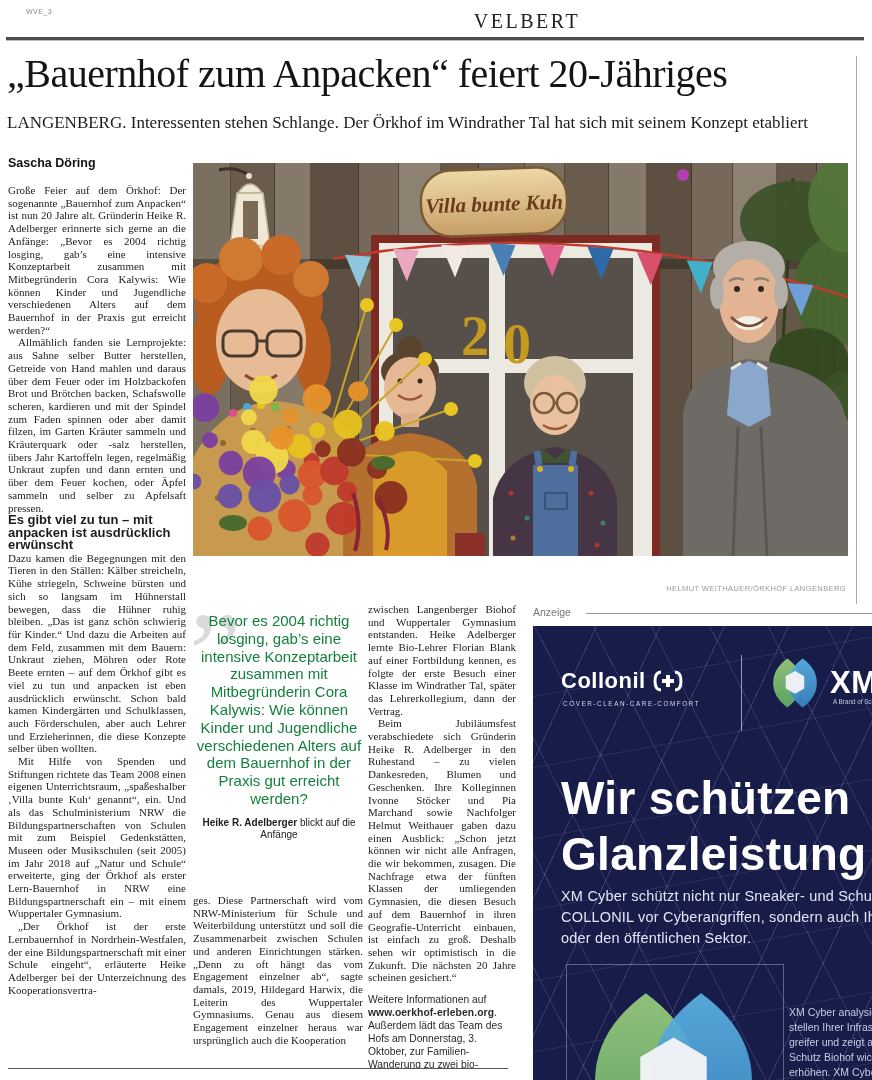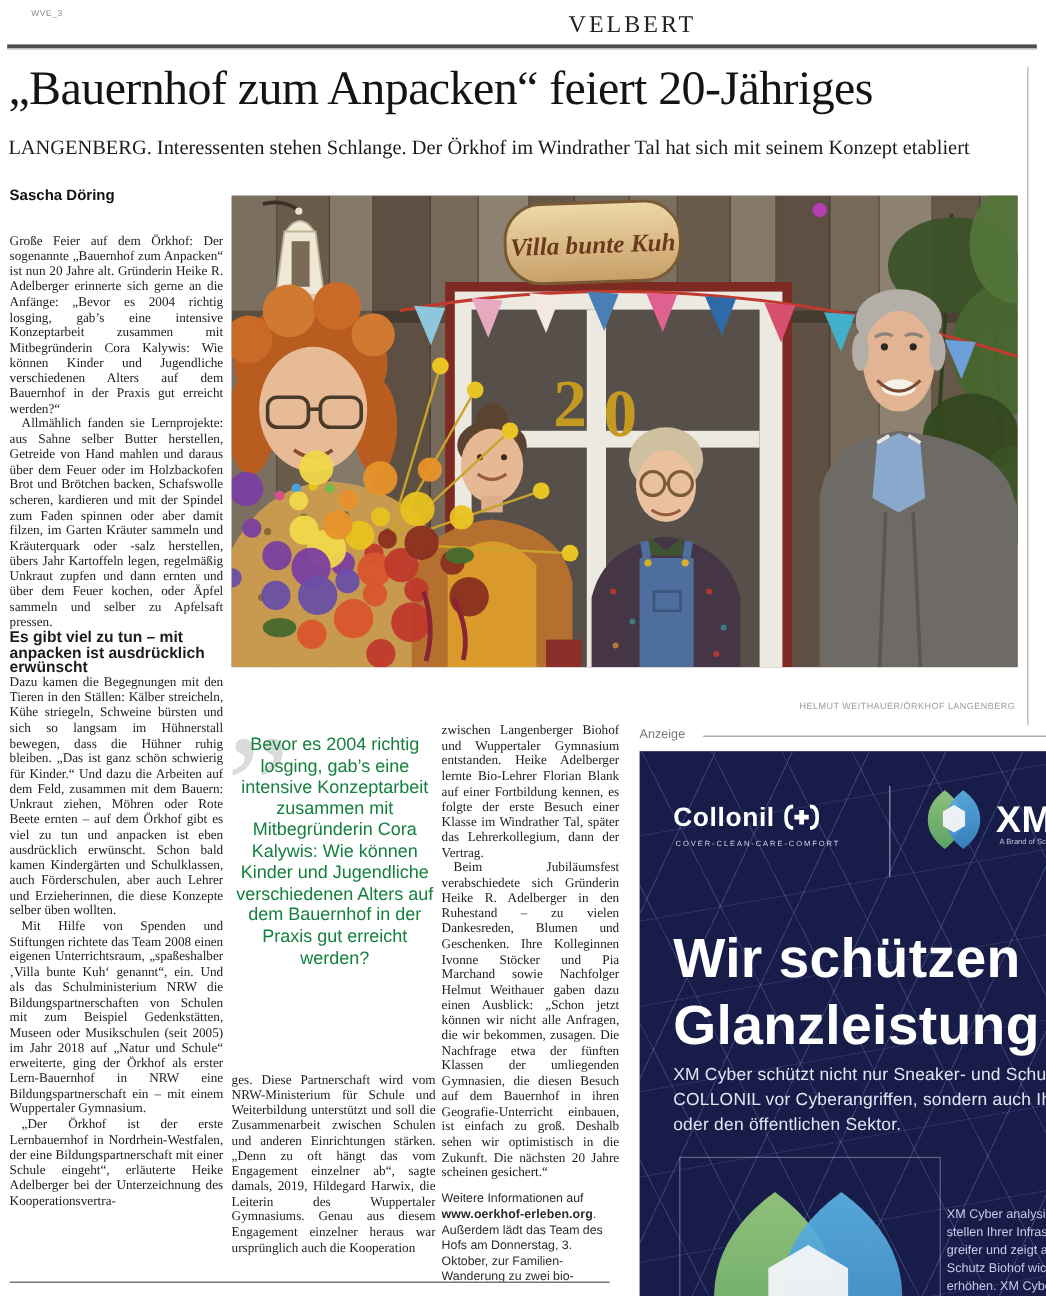--- a/index.html
+++ b/index.html
@@ -12,21 +12,21 @@
   #section-head{left:182px;right:0;top:10px;text-align:center;font-size:20px;letter-spacing:2.5px;color:#222;font-weight:500;}
   #head-rule{left:6px;top:37px;width:858px;height:3px;background:#4d4d4d;border-bottom:1px solid #bdbdbd;}
   #headline{left:7px;top:50px;width:852px;font-size:40px;letter-spacing:-0.5px;white-space:nowrap;color:#141414;}
   #subhead{left:7px;top:113px;width:852px;font-size:17px;white-space:nowrap;color:#1a1a1a;}
   #byline{left:8px;top:156px;font-size:12.5px;font-weight:bold;color:#111;}
   
   .bodycol{font-size:11px;line-height:12.7px;text-align:justify;color:#1c1c1c;}
   .bodycol p{margin:0;}
   .bodycol p.ind{text-indent:10px;}
   .crosshead{font-family:"Liberation Sans","DejaVu Sans",sans-serif;font-weight:bold;font-size:13px;line-height:12.5px;margin:7px 0 3px 0;text-align:left;}
-  #col1{left:8px;top:195px;width:178px;height:884px;overflow:hidden;}
+  #col1{left:8px;top:184px;width:178px;height:884px;overflow:hidden;}
   #col2{left:193px;top:894px;width:170px;height:172px;overflow:hidden;}
   #col3{left:368px;top:603px;width:148px;height:465px;overflow:hidden;}
   
   #photo{left:193px;top:163px;width:655px;height:393px;overflow:hidden;background:#6f6458;}
   #caption{left:193px;top:561px;width:655px;font-size:12px;font-weight:bold;line-height:17.5px;color:#1d1d1d;}
   #credit{right:2px;top:19px;font-size:7.5px;font-weight:normal;color:#9a9a9a;letter-spacing:.4px;}
   
   #pullquote{left:193px;top:612px;width:172px;}
   #quote-glyph{left:-4px;top:-16px;font-size:118px;color:#dadada;font-family:"Liberation Serif",serif;line-height:1;}
   #quote-text{position:relative;font-size:15px;line-height:17.8px;text-align:center;color:#15803d;}
@@ -316,20 +316,23 @@
     </svg>
   </div>
 
   <div id="caption" class="abs sans">
     <span id="credit" class="abs sans">HELMUT WEITHAUER/ÖRKHOF LANGENBERG</span>
   </div>
 
   <div id="pullquote" class="abs">
     <div id="quote-glyph" class="abs">”</div>
     <div id="quote-text" class="sans">Bevor es 2004 richtig losging, gab’s eine intensive Konzeptarbeit zusammen mit Mitbegründerin Cora Kalywis: Wie können Kinder und Jugendliche verschiedenen Alters auf dem Bauernhof in der Praxis gut erreicht werden?</div>
+    <div id="quote-attr" class="sans">
+      <b>Heike R. Adelberger</b><span> blickt auf die Anfänge</span>
+    </div>
   </div>
 
   <div id="col2" class="abs bodycol">
     <p>ges. Diese Partnerschaft wird vom NRW-Ministerium für Schule und Weiterbildung unterstützt und soll die Zusammenarbeit zwischen Schulen und anderen Einrichtungen stärken. „Denn zu oft hängt das vom Engagement einzelner ab“, sagte damals, 2019, Hildegard Harwix, die Leiterin des Wuppertaler Gymnasiums. Genau aus diesem Engagement einzelner heraus war ursprünglich auch die Kooperation</p>
   </div>
   <div id="col3" class="abs bodycol">
     <p>zwischen Langenberger Biohof und Wuppertaler Gymnasium entstanden. Heike Adelberger lernte Bio-Lehrer Florian Blank auf einer Fortbildung kennen, es folgte der erste Besuch einer Klasse im Windrather Tal, später das Lehrerkollegium, dann der Vertrag.</p>
     <p class="ind">Beim Jubiläumsfest verabschiedete sich Gründerin Heike R. Adelberger in den Ruhestand – zu vielen Dankesreden, Blumen und Geschenken. Ihre Kolleginnen Ivonne Stöcker und Pia Marchand sowie Nachfolger Helmut Weithauer gaben dazu einen Ausblick: „Schon jetzt können wir nicht alle Anfragen, die wir bekommen, zusagen. Die Nachfrage etwa der fünften Klassen der umliegenden Gymnasien, die diesen Besuch auf dem Bauernhof in ihren Geografie-Unterricht einbauen, ist einfach zu groß. Deshalb sehen wir optimistisch in die Zukunft. Die nächsten 20 Jahre scheinen gesichert.“</p>
     <div id="infobox">
       <span>Weitere Informationen auf </span><br>

